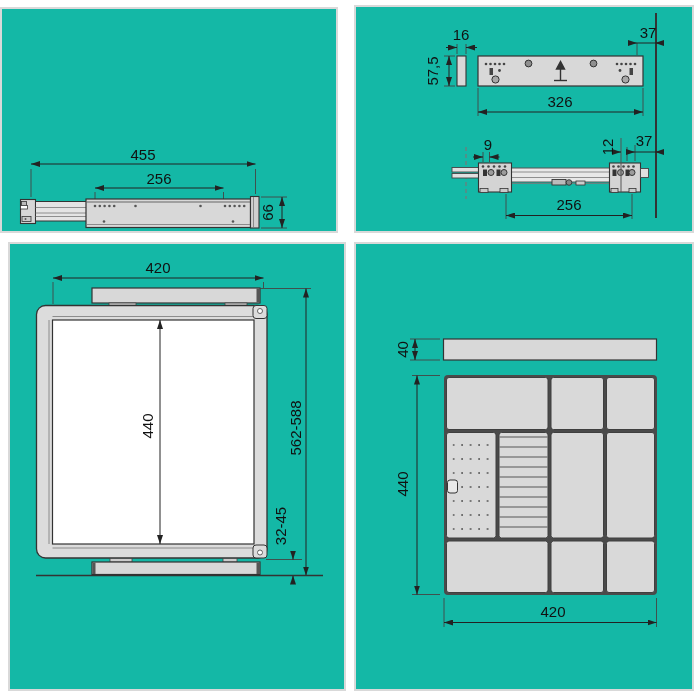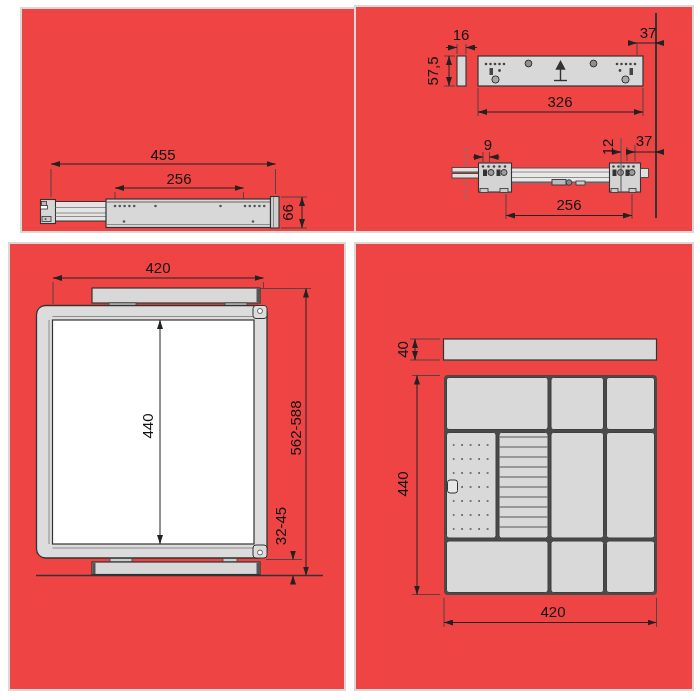--- a/index.html
+++ b/index.html
@@ -1,30 +1,30 @@
 <!DOCTYPE html>
 <html><head>
 <meta charset="utf-8">
 <style>
   html,body{margin:0;padding:0;background:#fff;}
   .page{position:relative;width:700px;height:700px;background:#fff;overflow:hidden;
         font-family:"Liberation Sans", sans-serif;}
-  .panel{position:absolute;box-sizing:border-box;border:2px solid #d9d9d9;background:#ef4444;}
+  .panel{position:absolute;box-sizing:border-box;border:2px solid #d9d9d9;background:#14b8a6;}
   .panel svg{display:block;}
   text{font-family:"Liberation Sans", sans-serif;font-size:15px;fill:#111;}
   .dim{stroke:#222;stroke-width:1;fill:none;}
   .ext{stroke:#444;stroke-width:0.9;fill:none;}
   .thin{stroke:#777;stroke-width:0.8;fill:none;}
 </style>
 </head>
 <body>
 
 <div class="page">
 
-  <div class="panel" style="left:20px;top:7px;width:338px;height:226px;">
+  <div class="panel" style="left:0;top:7px;width:338px;height:226px;">
     <svg width="334" height="222" viewBox="10 9 334 222">
       <defs>
         <marker id="mTL" viewBox="0 0 9 6" refX="9" refY="3" markerWidth="9" markerHeight="6" orient="auto-start-reverse">
           <path d="M9,3 L0,0 L0,6 Z" fill="#222"></path>
         </marker>
       </defs>
 
       <g>
         <line class="ext" x1="39" y1="169" x2="39" y2="197"></line>
         <line class="ext" x1="263.5" y1="169" x2="263.5" y2="194"></line>

